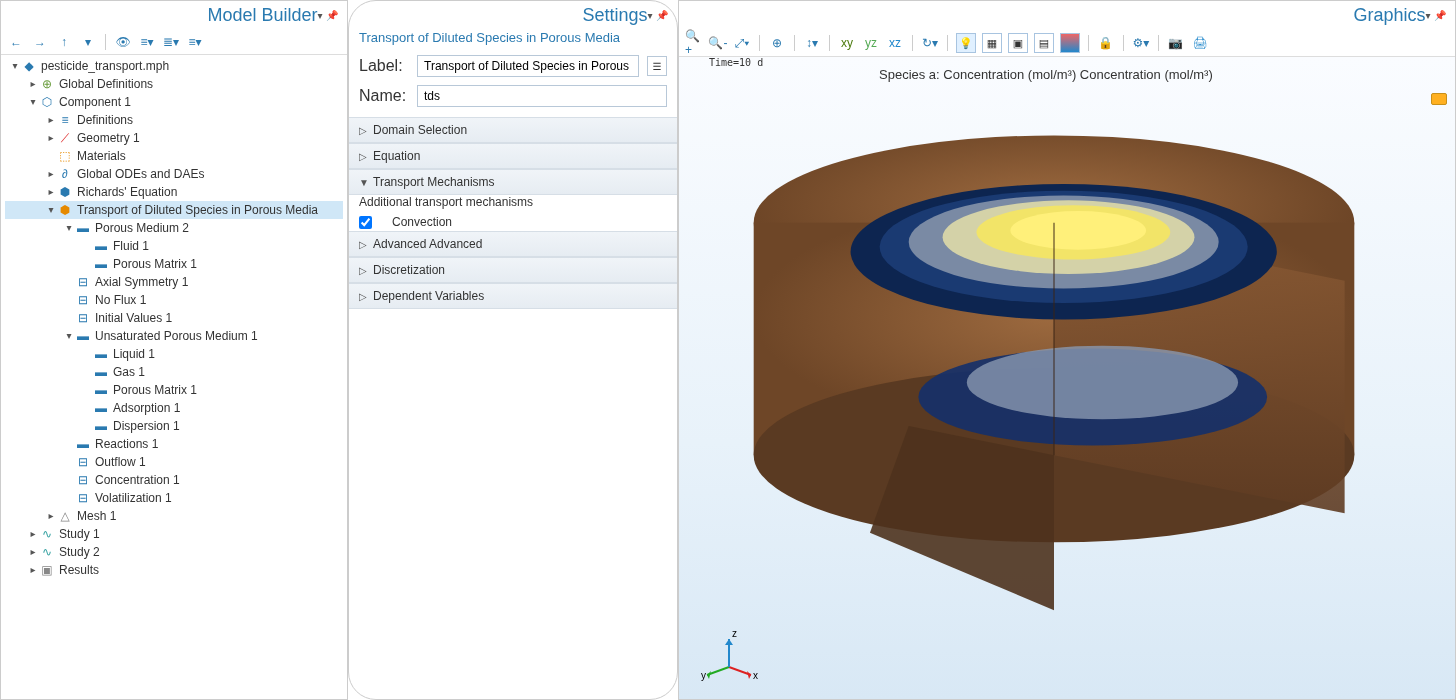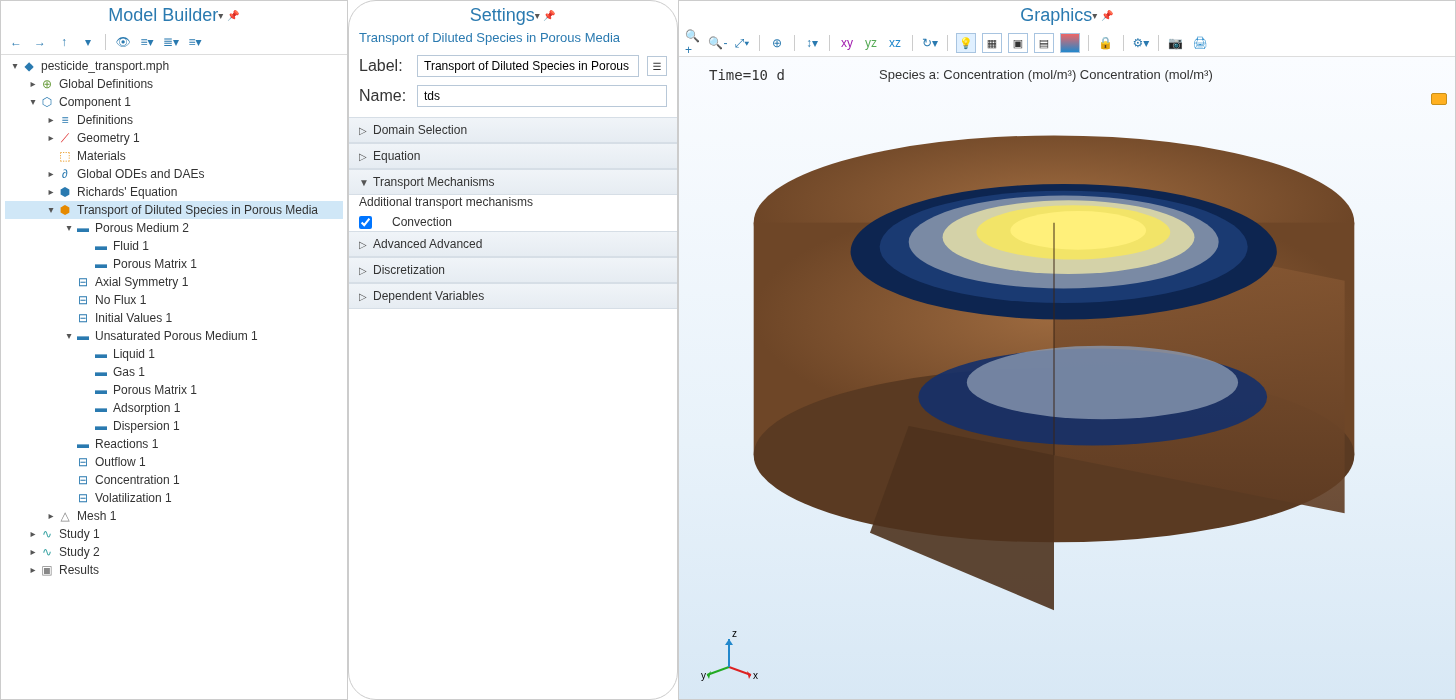--- a/index.html
+++ b/index.html
@@ -15,21 +15,21 @@
   }
   .panel {
     border: 1px solid #ccc;
     display: flex;
     flex-direction: column;
     background: #fff;
   }
   .panel-header {
     display: flex;
     align-items: center;
-    justify-content: center;
+    justify-content: flex-end;
     padding: 4px 8px;
     font-size: 18px;
     color: #2a7ab0;
     font-weight: 400;
   }
   .panel-header .window-ctrl {
     display: flex;
     gap: 4px;
     color: #555;
     font-size: 10px;
@@ -431,41 +431,41 @@
   </div>
   <div class="toolbar">
     <span class="tb-icon">🔍+</span>
     <span class="tb-icon">🔍-</span>
     <span class="tb-icon">⤢▾</span>
     <span class="sep"></span>
     <span class="tb-icon">⊕</span>
     <span class="sep"></span>
     <span class="tb-icon">↕▾</span>
     <span class="sep"></span>
-    <span class="tb-icon" style="color:#a21caf">xy</span>
+    <span class="tb-icon" style="color:#4d7c0f">xy</span>
     <span class="tb-icon" style="color:#5a5">yz</span>
     <span class="tb-icon" style="color:#28c">xz</span>
     <span class="sep"></span>
     <span class="tb-icon">↻▾</span>
     <span class="sep"></span>
     <span class="tb-icon-box active">💡</span>
     <span class="tb-icon-box">▦</span>
     <span class="tb-icon-box">▣</span>
     <span class="tb-icon-box">▤</span>
     <span class="tb-icon-box" style="background:linear-gradient(#e66,#28c)"> </span>
     <span class="sep"></span>
     <span class="tb-icon" style="color:#28c">🔒</span>
     <span class="sep"></span>
     <span class="tb-icon">⚙▾</span>
     <span class="sep"></span>
     <span class="tb-icon" style="color:#28c">📷</span>
     <span class="tb-icon" style="color:#28c">🖨</span>
   </div>
   <div class="canvas-area">
-    <span class="canvas-label" style="top:10px;left:30px;font-family:monospace;font-size:14px">Time=10 d</span>
+    <span class="canvas-label" style="top:0;left:30px;font-family:monospace;font-size:10px">Time=10 d</span>
     <span class="canvas-label" style="top:10px;left:200px">Species a:   Concentration (mol/m³)  Concentration (mol/m³)</span>
     <div class="corner-icon"></div>
 
     <svg viewBox="0 0 740 640" width="720" height="620" style="position:absolute;top:30px;left:15px">
       <defs>
         <radialGradient id="brown" cx="50%" cy="40%">
           <stop offset="0%" stop-color="#9d6a3f"></stop>
           <stop offset="100%" stop-color="#6e4627"></stop>
         </radialGradient>
         <radialGradient id="iso" cx="50%" cy="40%">

